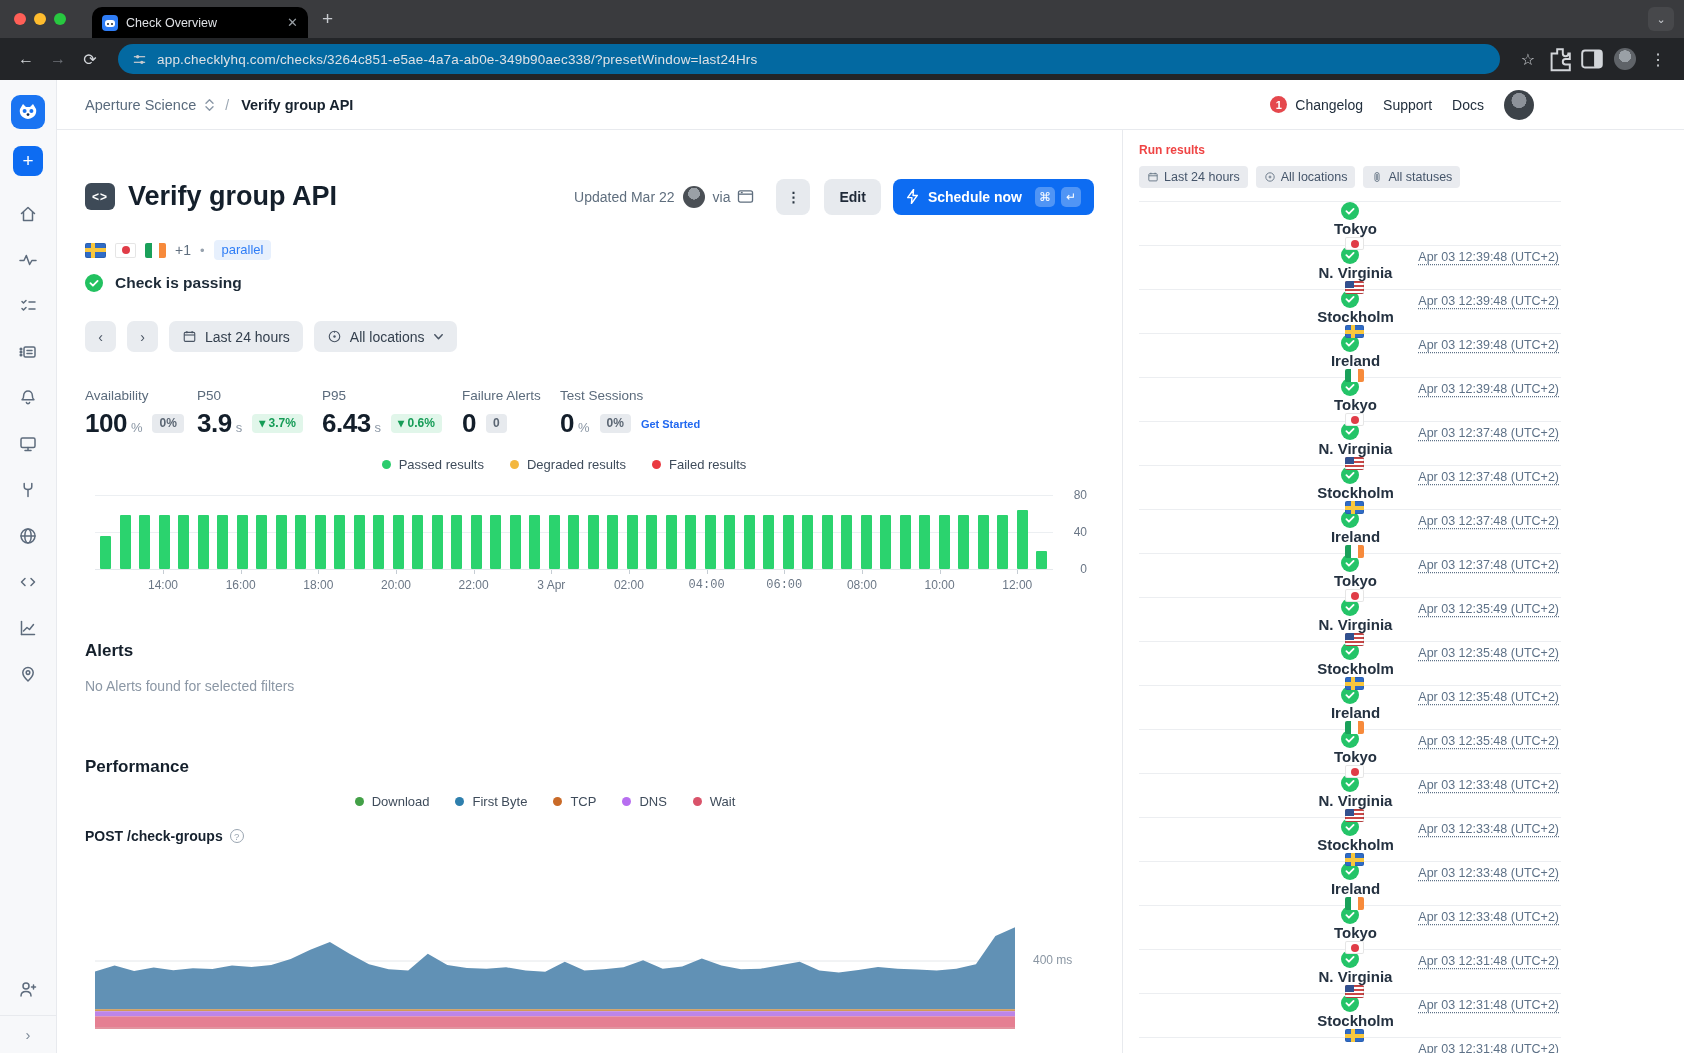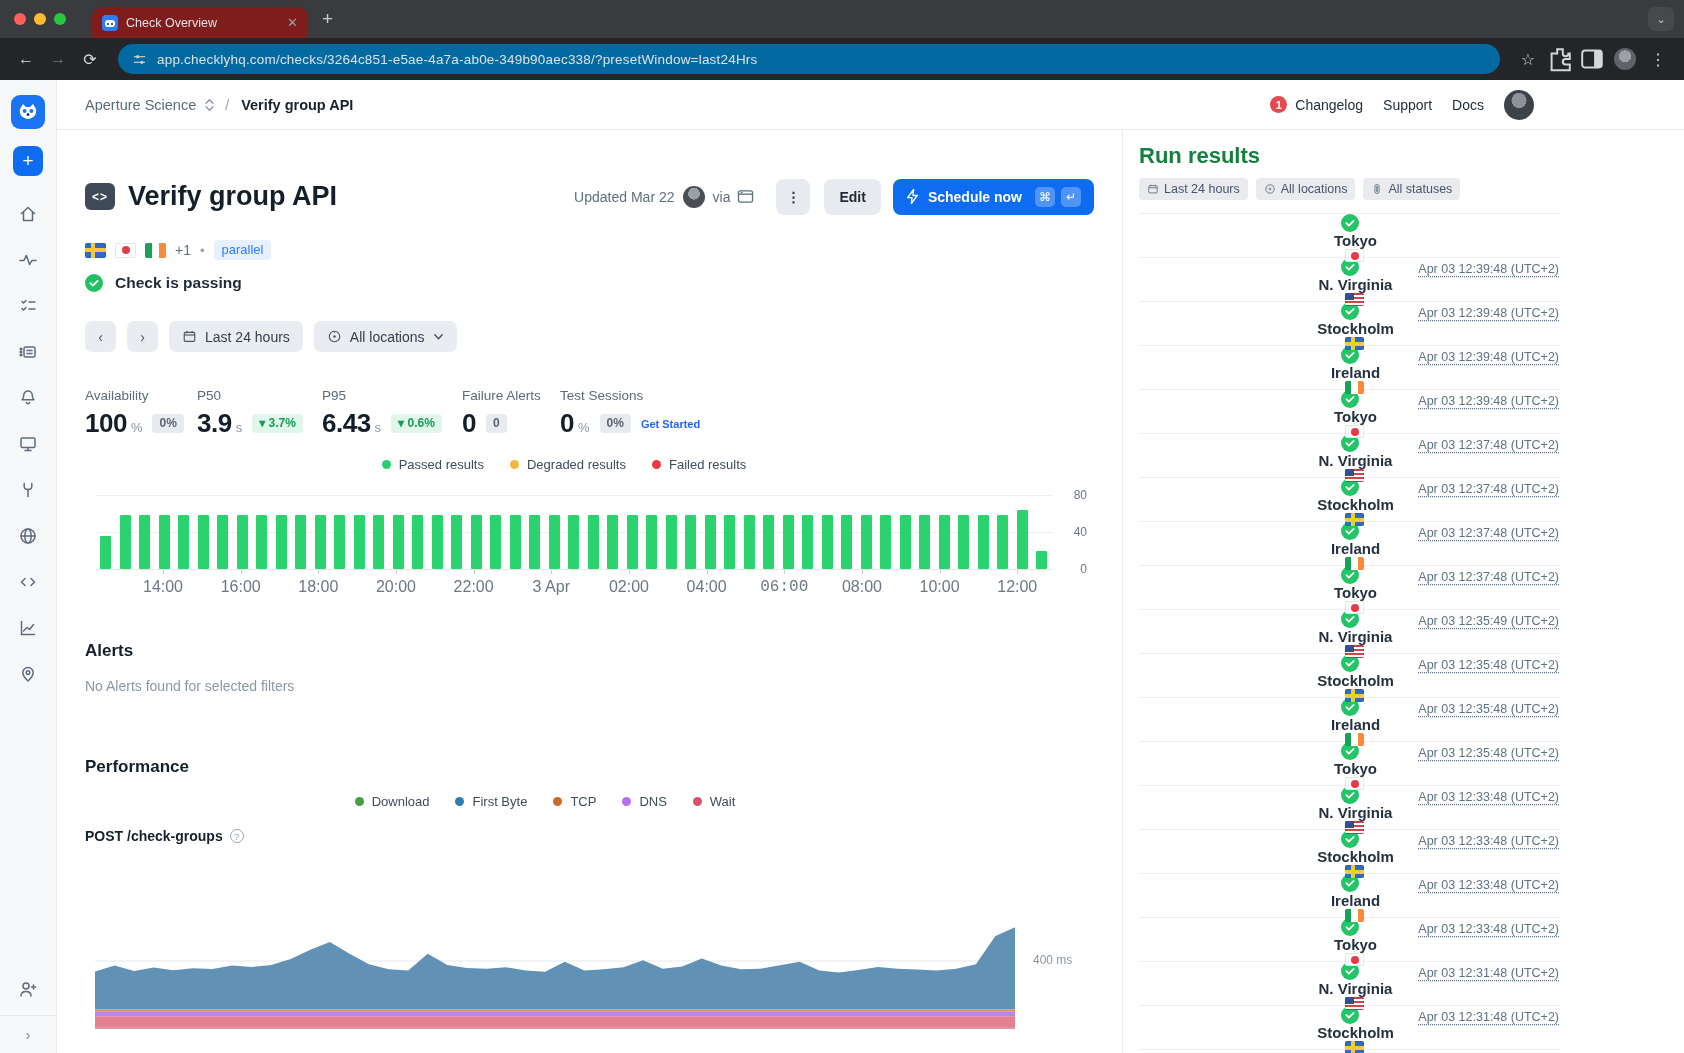--- a/index.html
+++ b/index.html
@@ -10,21 +10,21 @@
     position:relative;
   }
   svg { display:block; }
 
   
   .chrome { position:absolute; top:0; left:0; right:0; height:80px; }
   .tabstrip { height:38px; background:#3a3b3e; display:flex; align-items:flex-end; position:relative; }
   .traffic { display:flex; gap:8px; padding:0 14px; align-self:center; }
   .tl { width:12px; height:12px; border-radius:50%; }
   .tl.red{ background:#ff5f57; } .tl.yellow{ background:#febc2e; } .tl.green{ background:#28c840; }
-  .tab { width:216px; height:31px; background:#7f1d1d; border-radius:10px 10px 0 0;
+  .tab { width:216px; height:31px; background:#000000; border-radius:10px 10px 0 0;
          display:flex; align-items:center; gap:8px; padding:0 10px; margin-left:12px; }
   .favicon { width:16px; height:16px; border-radius:4px; background:#2f7df6; position:relative; flex:none; }
   .favicon::before { content:""; position:absolute; left:3px; right:3px; top:5px; height:7px; background:#fff; border-radius:3px; }
   .favicon::after { content:""; position:absolute; left:5px; top:8px; width:2px; height:2px; background:#232528; border-radius:50%; box-shadow:4px 0 0 #232528; }
   .tab-title { color:#dfe1e5; font-size:12.5px; flex:1; white-space:nowrap; overflow:hidden; }
   .tab-close { color:#9aa0a6; font-size:13px; line-height:1; cursor:default; }
   .newtab { color:#c7cacf; font-size:19px; margin-left:14px; align-self:center; }
   .tab-search { position:absolute; right:10px; top:7px; width:26px; height:24px; background:#47484b; border-radius:6px;
                 color:#c7cacf; font-size:11px; display:flex; align-items:center; justify-content:center; }
   .toolbar { height:42px; background:#232528; display:flex; align-items:center; padding:0 12px; gap:4px; }
@@ -121,39 +121,39 @@
   .mon-legend { margin-top:18px; width:958px; }
   .leg-item { display:flex; align-items:center; gap:8px; font-size:13px; color:#3f4c5b; }
   .leg-dot { width:9px; height:9px; border-radius:50%; }
 
   .mon-chart { margin-top:14px; margin-left:10px; width:958px; height:84px; position:relative; }
   .gridline { position:absolute; left:0; right:0; height:1px; background:#eceff2; }
   .mon-base { position:absolute; left:0; right:0; bottom:0; height:1px; background:#e4e8ec; }
   .bar { position:absolute; bottom:1px; width:11px; border-radius:1px; }
   .ylab { position:absolute; font-size:12px; color:#6a7686; }
   .mon-ticks { position:relative; margin-left:10px; width:958px; height:24px; }
-  .tick-label { position:absolute; top:8px; transform:translateX(-50%); font-size:16px; color:#6b7786; white-space:nowrap; }
+  .tick-label { position:absolute; top:8px; transform:translateX(-50%); font-size:12px; color:#6b7786; white-space:nowrap; }
   .tick-mark { position:absolute; top:0; width:1px; height:4px; background:#c6cdd4; }
 
   .alerts-title { margin-top:47px; }
   .alerts-empty { margin-top:17px; font-size:14px; color:#8b97a5; }
 
   .perf-title { margin-top:63px; }
   .perf-legend { margin-top:17px; width:920px; }
   .endpoint-row { margin-top:19px; display:flex; align-items:center; gap:7px; }
   .endpoint { font-size:14px; font-weight:bold; color:#16212e; }
   .q-circle { width:14px; height:14px; border-radius:50%; border:1px solid #9aa5b1; color:#9aa5b1; font-size:9.5px;
               display:flex; align-items:center; justify-content:center; }
   .perf-chart { position:relative; margin-top:13px; margin-left:10px; width:920px; height:176px; }
   .perf-ylab { position:absolute; font-size:12px; color:#8a96a3; left:938px; white-space:nowrap; }
 
   
   .runpanel { position:absolute; left:1122px; top:130px; right:0; bottom:0; background:#fff;
               border-left:1px solid #e8eaee; padding:13px 0 0 16px; overflow:hidden; }
-  .run-title { font-size:22px; font-weight:bold; color:#15803d; }
+  .run-title { font-size:12px; font-weight:bold; color:#ef4444; }
   .run-chips { display:flex; gap:8px; margin-top:9px; }
   .chip-sm { height:22px; border-radius:4px; background:#e9ebef; color:#45556a; font-size:12.5px; padding:0 8px;
              display:flex; align-items:center; gap:5px; }
   .chip-sm svg { stroke:#5b6b7c; fill:none; stroke-width:1.4; }
   .run-list { margin-top:13px; width:422px; border-top:1px solid #eceef1; }
   .run-row { height:44px; display:flex; align-items:center; border-bottom:1px solid #eceef1;flex-direction:column; }
   .run-name { font-size:15px; font-weight:bold; color:#243140; margin-left:11px; }
   .run-row .flag { margin-left:9px; }
   .run-time { margin-left:auto; font-size:12.5px; color:#5d7187; text-decoration:underline dotted; text-underline-offset:3px;
               padding-right:2px; }
@@ -493,21 +493,21 @@
         <span class="tick-label" style="left: 223.32px;">18:00</span>
         <span class="tick-mark" style="left: 300.98px;"></span>
         <span class="tick-label" style="left: 300.98px;">20:00</span>
         <span class="tick-mark" style="left: 378.64px;"></span>
         <span class="tick-label" style="left: 378.64px;">22:00</span>
         <span class="tick-mark" style="left: 456.3px;"></span>
         <span class="tick-label" style="left: 456.3px;">3 Apr</span>
         <span class="tick-mark" style="left: 533.96px;"></span>
         <span class="tick-label" style="left: 533.96px;">02:00</span>
         <span class="tick-mark" style="left: 611.62px;"></span>
-        <span class="tick-label" style="left: 611.62px;">04:00</span>
+        <span class="tick-label" style="left: 611.62px; font-family: Liberation Mono, monospace;">04:00</span>
         <span class="tick-mark" style="left: 689.28px;"></span>
         <span class="tick-label" style="left: 689.28px; font-family: Liberation Mono, monospace;">06:00</span>
         <span class="tick-mark" style="left: 766.94px;"></span>
         <span class="tick-label" style="left: 766.94px;">08:00</span>
         <span class="tick-mark" style="left: 844.6px;"></span>
         <span class="tick-label" style="left: 844.6px;">10:00</span>
         <span class="tick-mark" style="left: 922.26px;"></span>
         <span class="tick-label" style="left: 922.26px;">12:00</span>
       </div>
 

